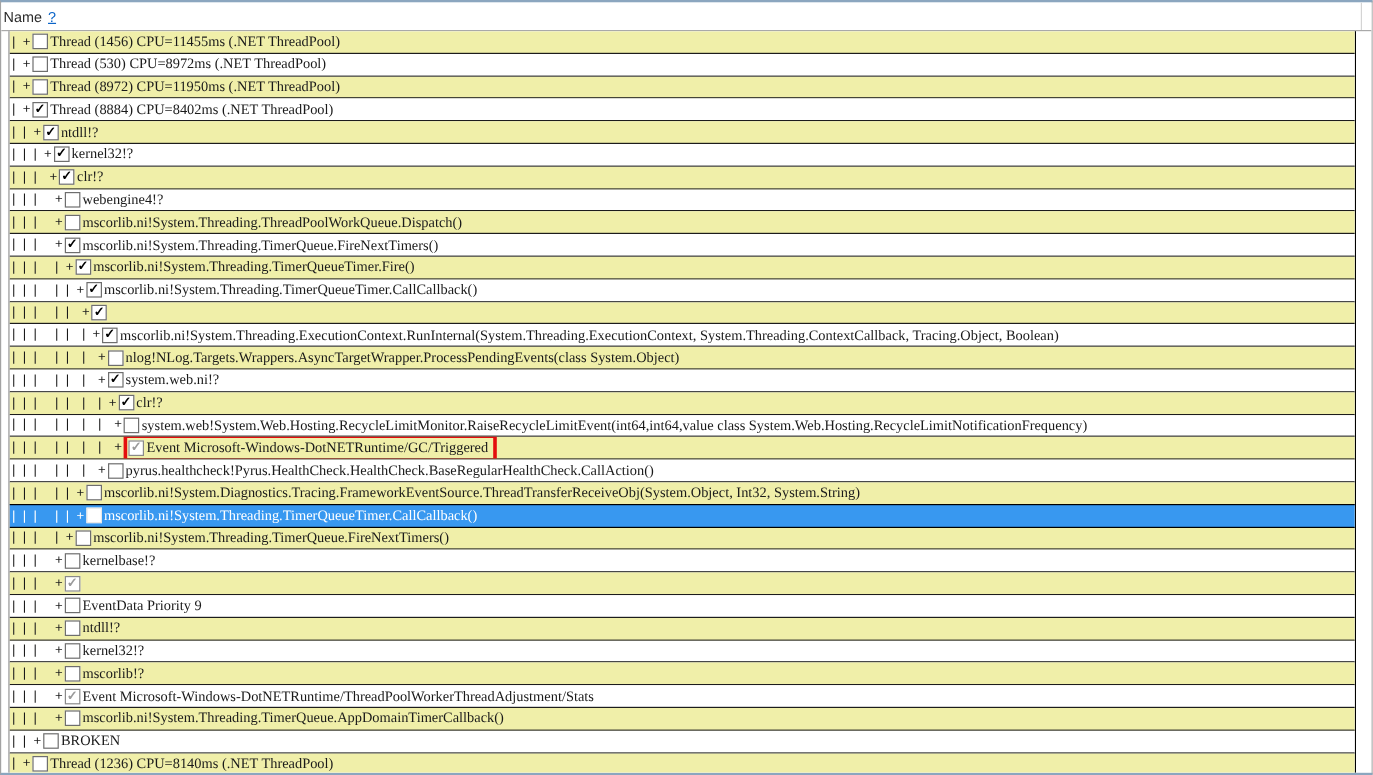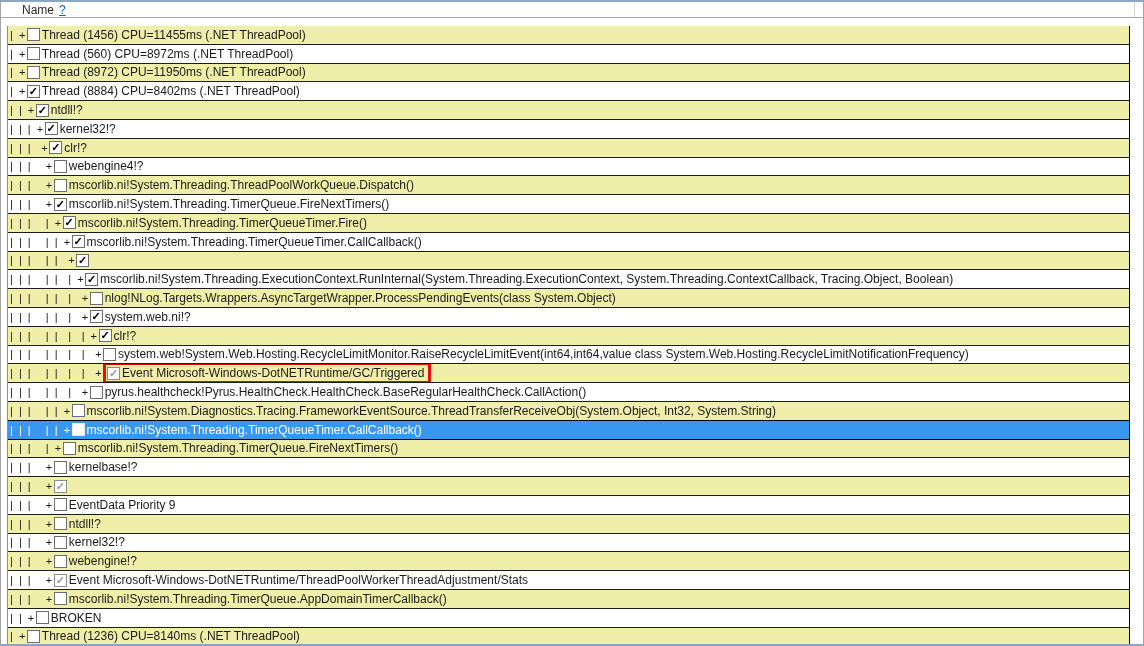--- a/index.html
+++ b/index.html
@@ -11,24 +11,24 @@
     border-bottom:2px solid #8ba6bf;
     border-left:1px solid #a3a3a3;
     border-right:1px solid #a3a3a3;
     background:#ffffff;
     font-family:"Liberation Sans", sans-serif;
     font-size:12px;
     color:#1a1a1a;
     overflow:hidden;
   }
   .header {
-    height:16px;
+    height:24px;
     background:#ffffff;
     display:flex; align-items:center;
-    padding-left:21px;
+    padding-left:2px;
     border-bottom:1px solid #a9a9a9;
     position:relative;
   }
   .header .col-sep {
     position:absolute; right:8px; top:0; bottom:0;
     width:1px; background:#d4d4d4;
   }
   .header .name-label { color:#2b2b2b; }
   .header .help-link {
     color:#0a64c8; text-decoration:underline; margin-left:5px; cursor:pointer;
@@ -68,21 +68,21 @@
     width:13px; height:13px;
     border:1px solid #6e6e6e;
     background:#ffffff;
     display:inline-flex; align-items:center; justify-content:center;
     font-size:11px; line-height:11px; font-weight:bold;
     color:#000000;
     margin-right:2px;
   }
   .checkbox.grey { color:#9a9a9a; border-color:#8a8a8a; }
   .row.selected .checkbox { border-color:#e8e8e8; }
-  .label { white-space:pre; }
+  .label { white-space:pre;font-family:Liberation Serif, serif; }
   .red-box {
     display:inline-flex; align-items:center;
     border:3px solid #e40d0d;
     padding:1px 4px 1px 1px;
     margin:-4px 0;
     position:relative; z-index:2;
     background:transparent;
   }
   .red-box .checkbox { margin-right:2px; }
 </style>
@@ -90,21 +90,21 @@
 <body>
 
 <div class="window">
   <div class="header">
     <span class="name-label">Name</span>
     <span class="help-link">?</span>
     <span class="col-sep"></span>
   </div>
   <div class="rows" id="rows-container">
       <div class="row yellow"><span class="prefix">| +</span><span class="checkbox"></span><span class="label">Thread (1456) CPU=11455ms (.NET ThreadPool)</span></div>
-      <div class="row"><span class="prefix">| +</span><span class="checkbox"></span><span class="label">Thread (560) CPU=8972ms (.NET ThreadPool)</span></div>
+      <div class="row"><span class="prefix">| +</span><span class="checkbox"></span><span class="label">Thread (530) CPU=8972ms (.NET ThreadPool)</span></div>
       <div class="row yellow"><span class="prefix">| +</span><span class="checkbox"></span><span class="label">Thread (8972) CPU=11950ms (.NET ThreadPool)</span></div>
       <div class="row"><span class="prefix">| +</span><span class="checkbox">✓</span><span class="label">Thread (8884) CPU=8402ms (.NET ThreadPool)</span></div>
       <div class="row yellow"><span class="prefix">| | +</span><span class="checkbox">✓</span><span class="label">ntdll!?</span></div>
       <div class="row"><span class="prefix">| | | +</span><span class="checkbox">✓</span><span class="label">kernel32!?</span></div>
       <div class="row yellow"><span class="prefix">| | |  +</span><span class="checkbox">✓</span><span class="label">clr!?</span></div>
       <div class="row"><span class="prefix">| | |   +</span><span class="checkbox"></span><span class="label">webengine4!?</span></div>
       <div class="row yellow"><span class="prefix">| | |   +</span><span class="checkbox"></span><span class="label">mscorlib.ni!System.Threading.ThreadPoolWorkQueue.Dispatch()</span></div>
       <div class="row"><span class="prefix">| | |   +</span><span class="checkbox">✓</span><span class="label">mscorlib.ni!System.Threading.TimerQueue.FireNextTimers()</span></div>
       <div class="row yellow"><span class="prefix">| | |   | +</span><span class="checkbox">✓</span><span class="label">mscorlib.ni!System.Threading.TimerQueueTimer.Fire()</span></div>
       <div class="row"><span class="prefix">| | |   | | +</span><span class="checkbox">✓</span><span class="label">mscorlib.ni!System.Threading.TimerQueueTimer.CallCallback()</span></div>
@@ -117,19 +117,19 @@
       <div class="row yellow"><span class="prefix">| | |   | |  |  |  +</span><span class="red-box"><span class="checkbox grey">✓</span><span class="label">Event Microsoft-Windows-DotNETRuntime/GC/Triggered</span></span></div>
       <div class="row"><span class="prefix">| | |   | |  |  +</span><span class="checkbox"></span><span class="label">pyrus.healthcheck!Pyrus.HealthCheck.HealthCheck.BaseRegularHealthCheck.CallAction()</span></div>
       <div class="row yellow"><span class="prefix">| | |   | | +</span><span class="checkbox"></span><span class="label">mscorlib.ni!System.Diagnostics.Tracing.FrameworkEventSource.ThreadTransferReceiveObj(System.Object, Int32, System.String)</span></div>
       <div class="row selected"><span class="prefix">| | |   | | +</span><span class="checkbox"></span><span class="label">mscorlib.ni!System.Threading.TimerQueueTimer.CallCallback()</span></div>
       <div class="row yellow"><span class="prefix">| | |   | +</span><span class="checkbox"></span><span class="label">mscorlib.ni!System.Threading.TimerQueue.FireNextTimers()</span></div>
       <div class="row"><span class="prefix">| | |   +</span><span class="checkbox"></span><span class="label">kernelbase!?</span></div>
       <div class="row yellow"><span class="prefix">| | |   +</span><span class="checkbox grey">✓</span></div>
       <div class="row"><span class="prefix">| | |   +</span><span class="checkbox"></span><span class="label">EventData Priority 9</span></div>
       <div class="row yellow"><span class="prefix">| | |   +</span><span class="checkbox"></span><span class="label">ntdll!?</span></div>
       <div class="row"><span class="prefix">| | |   +</span><span class="checkbox"></span><span class="label">kernel32!?</span></div>
-      <div class="row yellow"><span class="prefix">| | |   +</span><span class="checkbox"></span><span class="label">webengine!?</span></div>
+      <div class="row yellow"><span class="prefix">| | |   +</span><span class="checkbox"></span><span class="label">mscorlib!?</span></div>
       <div class="row"><span class="prefix">| | |   +</span><span class="checkbox grey">✓</span><span class="label">Event Microsoft-Windows-DotNETRuntime/ThreadPoolWorkerThreadAdjustment/Stats</span></div>
       <div class="row yellow"><span class="prefix">| | |   +</span><span class="checkbox"></span><span class="label">mscorlib.ni!System.Threading.TimerQueue.AppDomainTimerCallback()</span></div>
       <div class="row"><span class="prefix">| | +</span><span class="checkbox"></span><span class="label">BROKEN</span></div>
       <div class="row yellow"><span class="prefix">| +</span><span class="checkbox"></span><span class="label">Thread (1236) CPU=8140ms (.NET ThreadPool)</span></div>
     </div>
 </div>
 
 </body></html>

